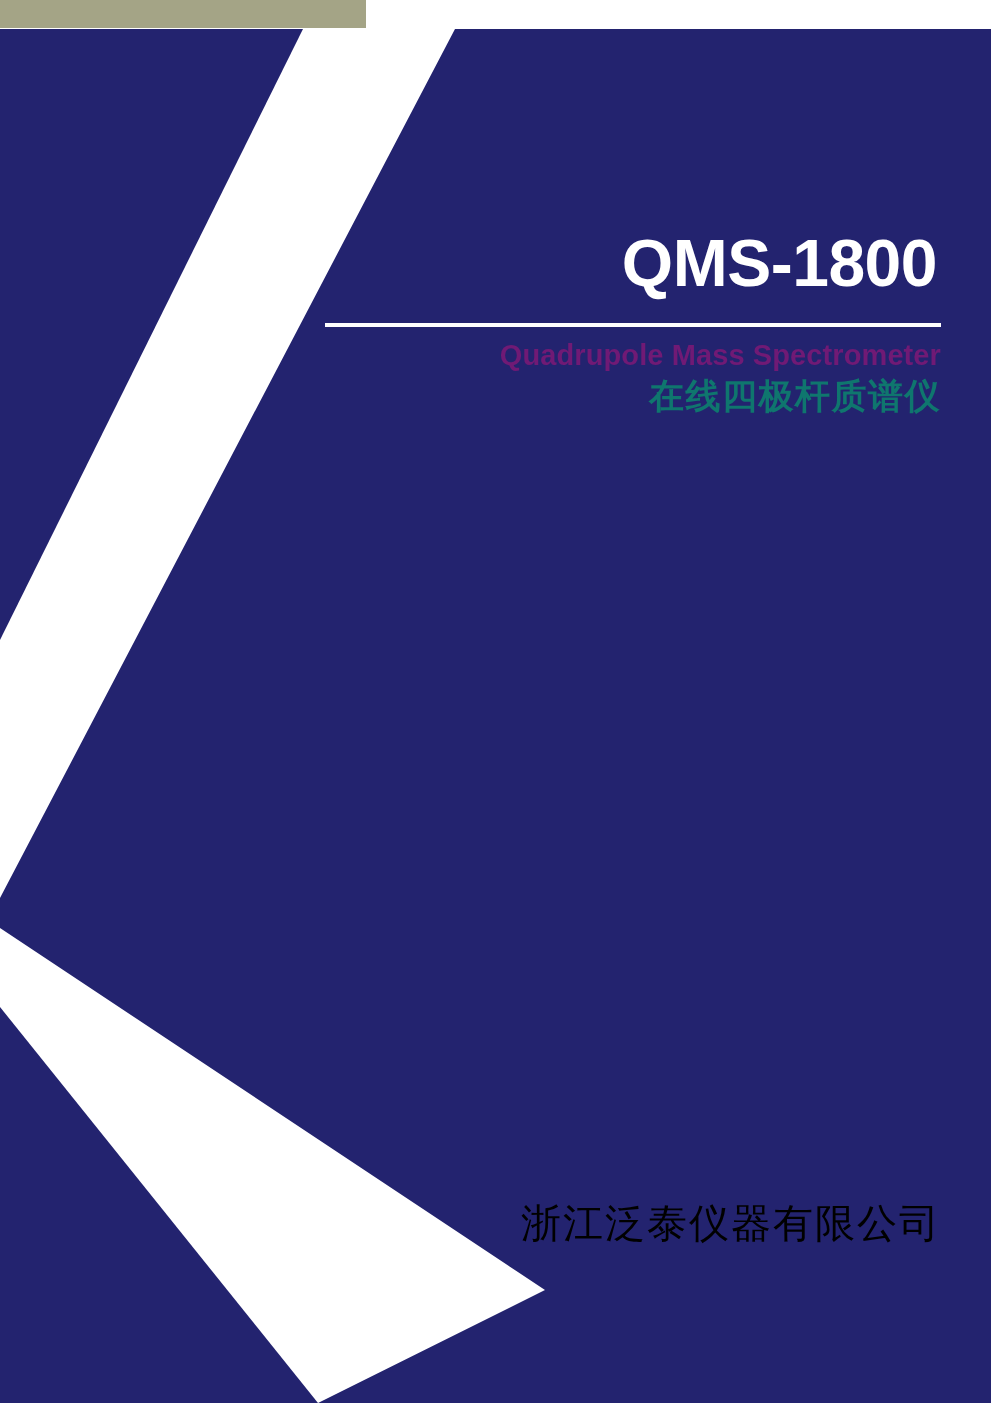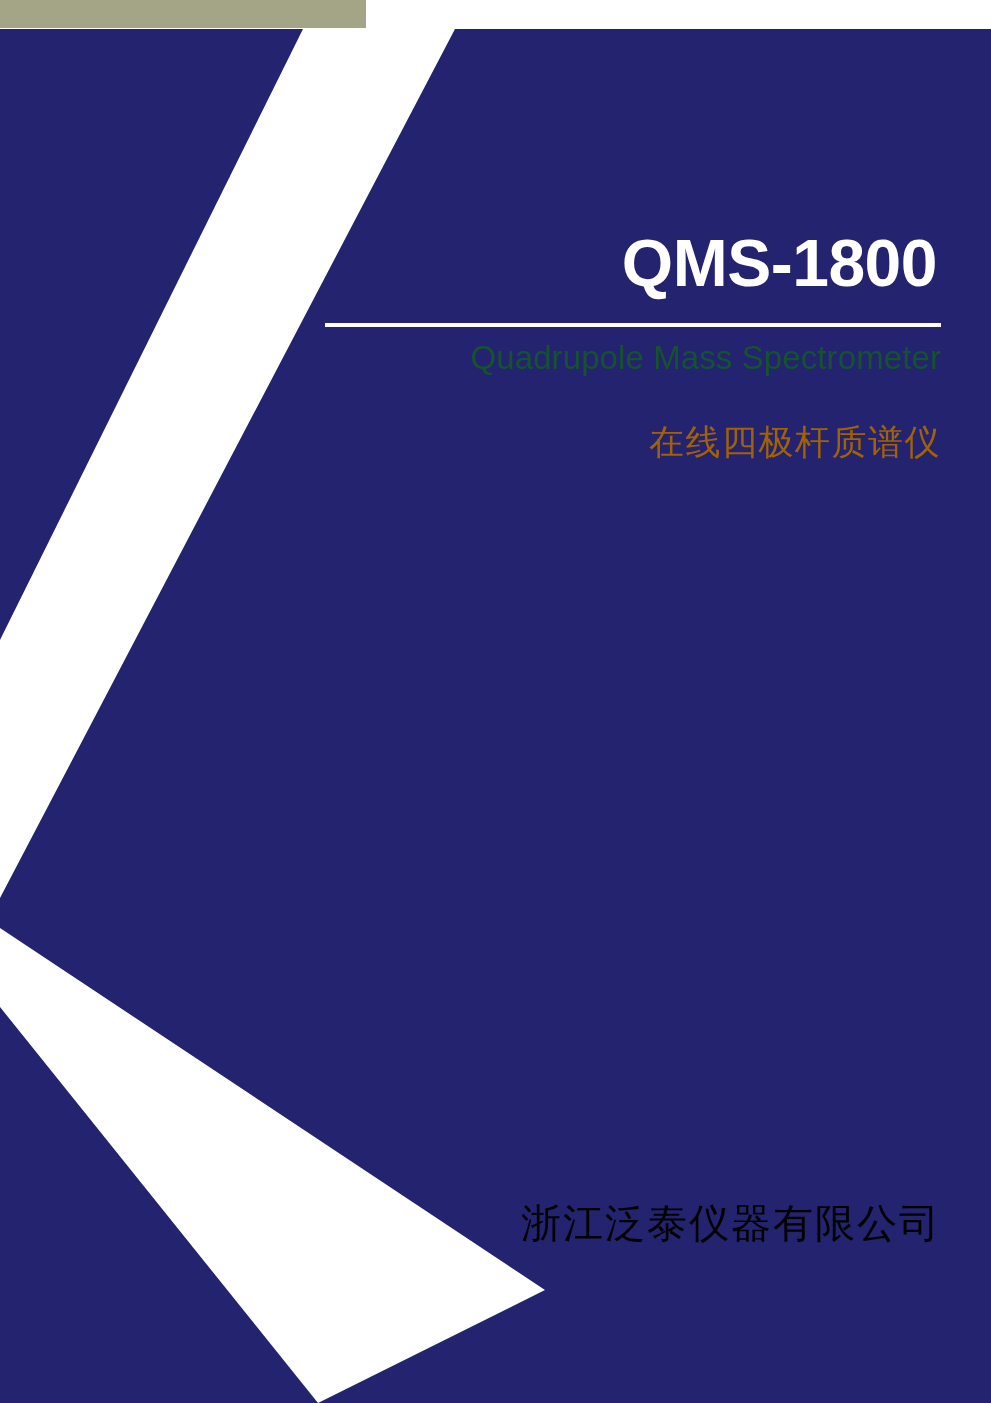--- a/index.html
+++ b/index.html
@@ -55,36 +55,35 @@
   .title-rule {
     display: block;
     width: 100%;
     height: 4px;
     background: #ffffff;
     margin-top: 24px;
     margin-bottom: 10px;
   }
   .subtitle-en {
     display: block;
-    font-size: 33px;
-    font-weight: normal;
-    color: #14532d;
+    font-size: 29px;
+    font-weight: bold;
+    color: #701a75;
     line-height: 1.28;
     letter-spacing: 0.1px;
     white-space: nowrap;
   }
   .subtitle-cn {
     display: block;
     font-size: 35px;
-    font-weight: normal;
-    color: #a16207;
+    font-weight: bold;
+    color: #0f766e;
     line-height: 1.25;
     letter-spacing: 1.5px;
     white-space: nowrap;
-    margin-top: 40px;
   }
 
   
   .company-block {
     position: absolute;
     left: 325px;
     top: 1196px;
     width: 616px;
     text-align: right;
   }

